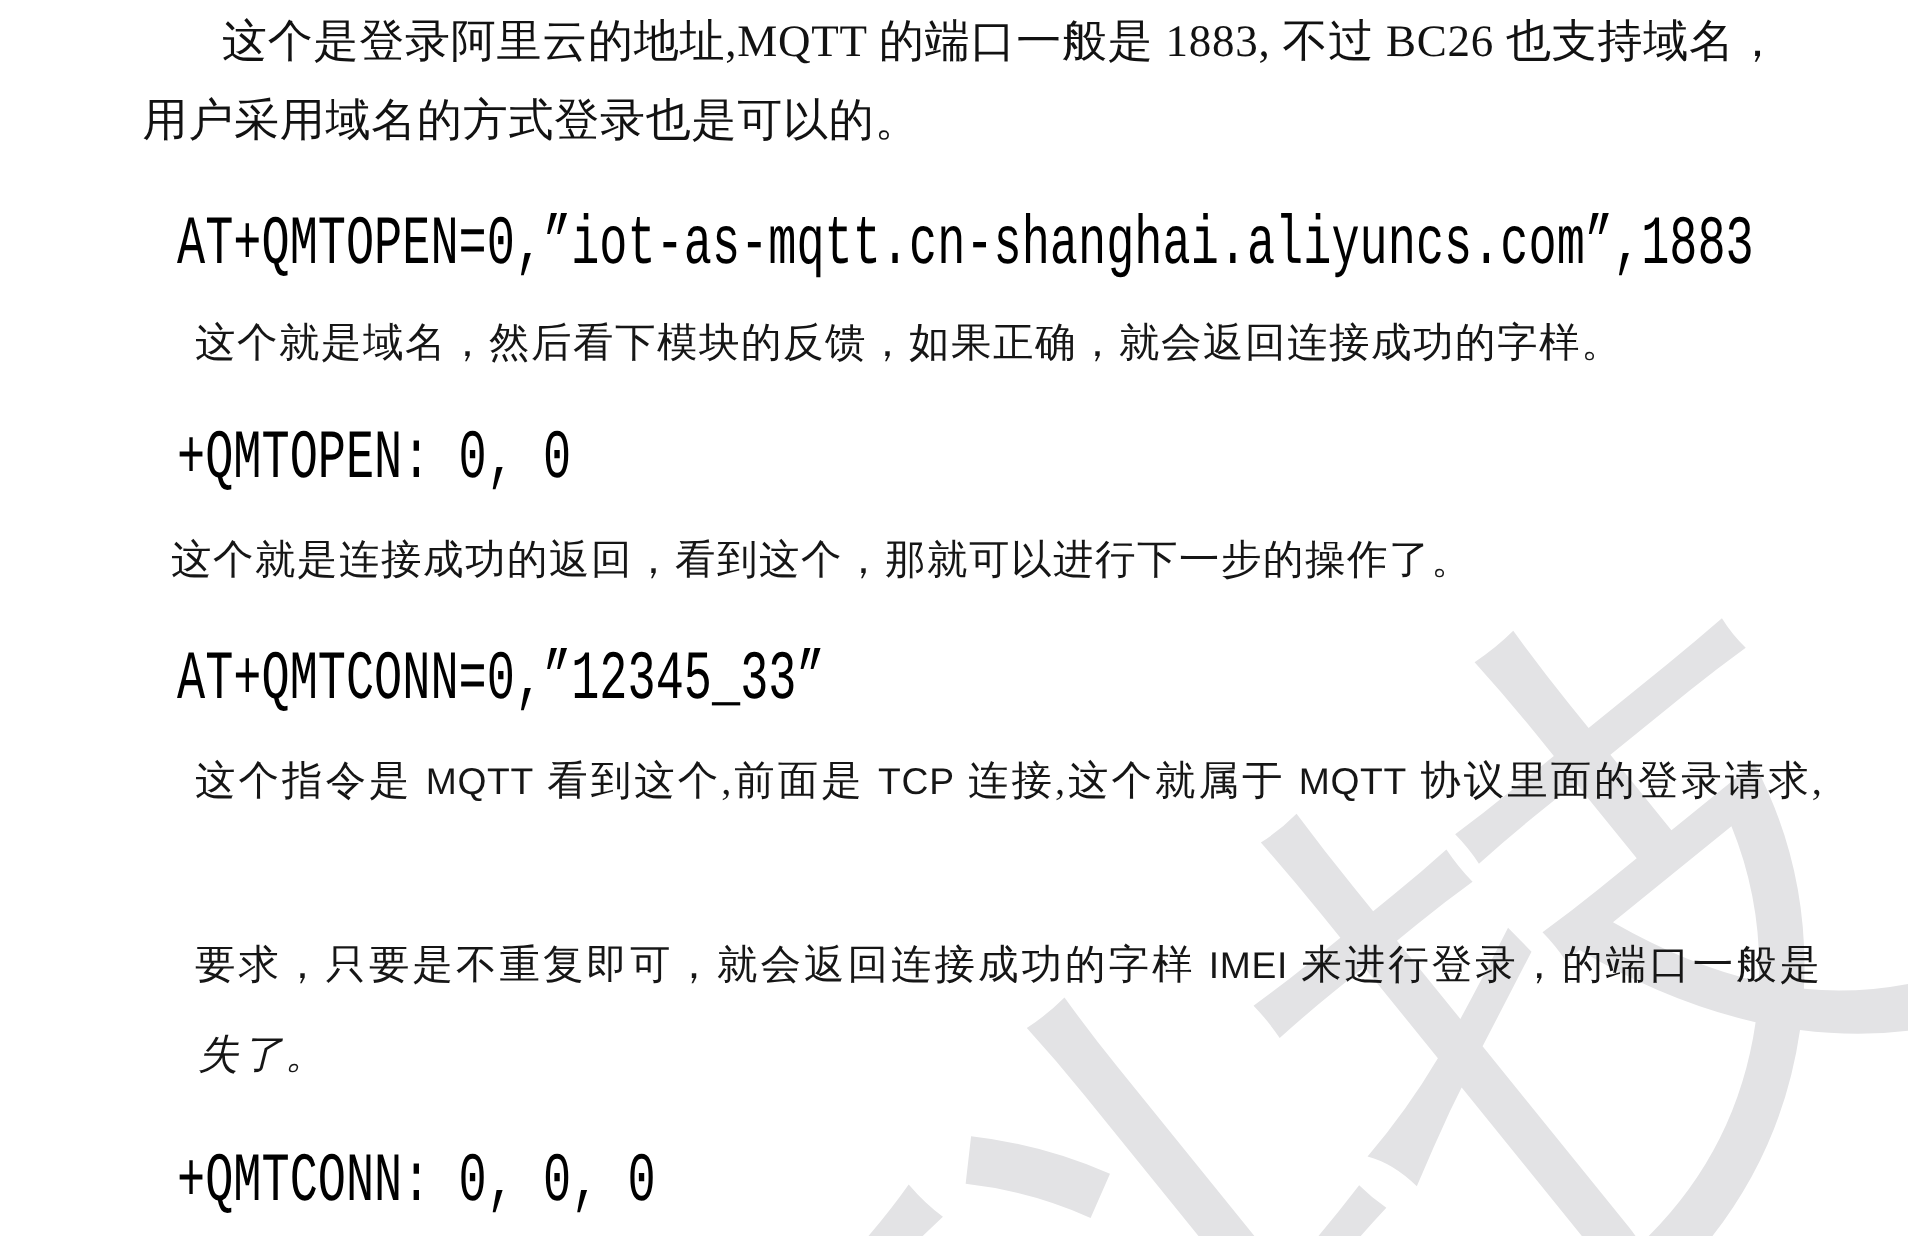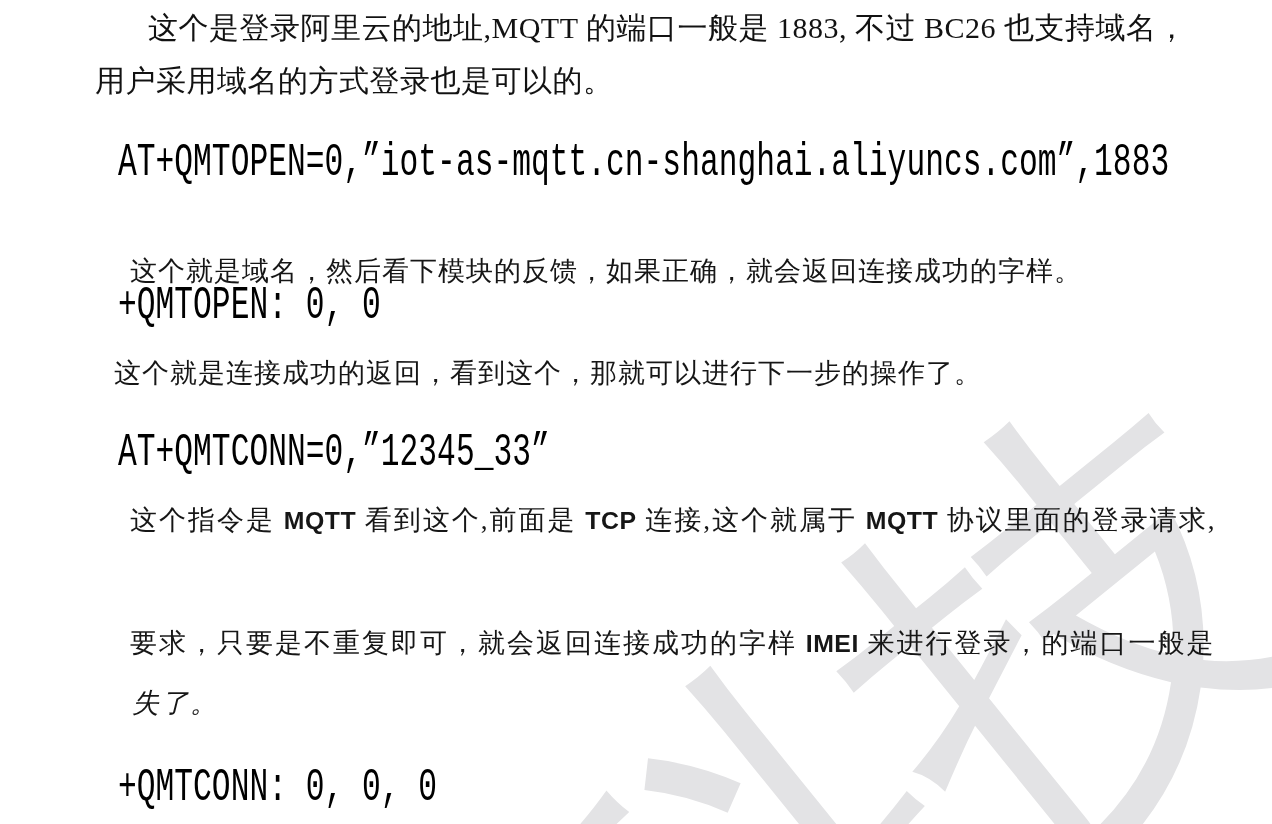--- a/index.html
+++ b/index.html
@@ -32,21 +32,20 @@
     font-family: "Liberation Mono", "DejaVu Sans Mono", monospace;
     font-size: 46px;
     color: #000000;
     transform: scaleX(0.68);
     transform-origin: 0 50%;
   }
   .seg-latin {
     font-family: "Liberation Sans", "DejaVu Sans", sans-serif;
     font-size: 0.92em;
     letter-spacing: 0.5px;
-    font-weight: bold;
   }
   .seg-cjk { }
   .watermark {
     position: absolute;
     left: 438px;
     top: 868px;
     font-size: 430px;
     line-height: 1;
     white-space: nowrap;
     color: #e3e3e5;
@@ -63,21 +62,21 @@
 <div class="page">
 
   <div class="watermark">科技</div>
 
   <div class="line cjk-text body30" style="left:148px; top:13px;">这个是登录阿里云的地址,MQTT 的端口一般是 1883, 不过 BC26 也支持域名，</div>
 
   <div class="line cjk-text body30" style="left:95px; top:66px;">用户采用域名的方式登录也是可以的。</div>
 
   <div class="line mono" style="left:118px; top:140px;">AT+QMTOPEN=0,”iot-as-mqtt.cn-shanghai.aliyuncs.com”,1883</div>
 
-  <div class="line cjk-text note27" style="left:130px; top:215px;margin-top:43px;">这个就是域名，然后看下模块的反馈，如果正确，就会返回连接成功的字样。</div>
+  <div class="line cjk-text note27" style="left:130px; top:215px;">这个就是域名，然后看下模块的反馈，如果正确，就会返回连接成功的字样。</div>
 
   <div class="line mono" style="left:118px; top:283px;">+QMTOPEN: 0, 0</div>
 
   <div class="line cjk-text note27" style="left:114px; top:360px;">这个就是连接成功的返回，看到这个，那就可以进行下一步的操作了。</div>
 
   <div class="line mono" style="left:118px; top:430px;">AT+QMTCONN=0,”12345_33”</div>
 
   <div class="line cjk-text para27" style="left:130px; top:507px;"><span class="seg-cjk">这个指令是 </span><span class="seg-latin">MQTT</span><span class="seg-cjk"> 看到这个,前面是 </span><span class="seg-latin">TCP</span><span class="seg-cjk"> 连接,这个就属于 </span><span class="seg-latin">MQTT</span><span class="seg-cjk"> 协议里面的登录请求,</span></div>
 
 

